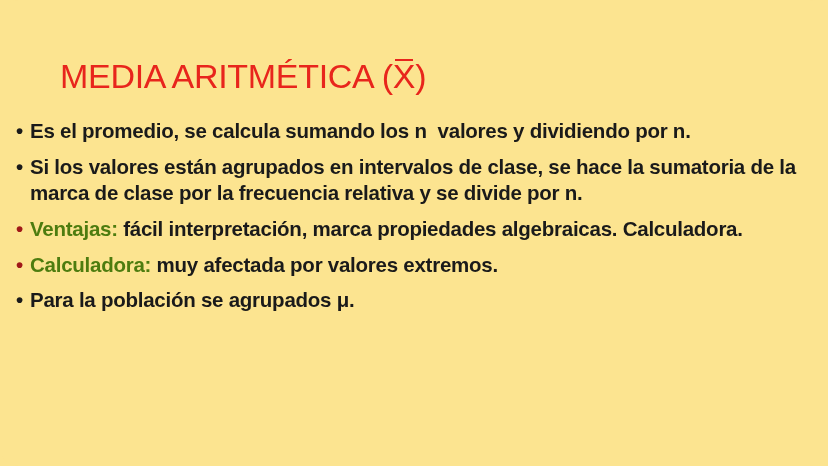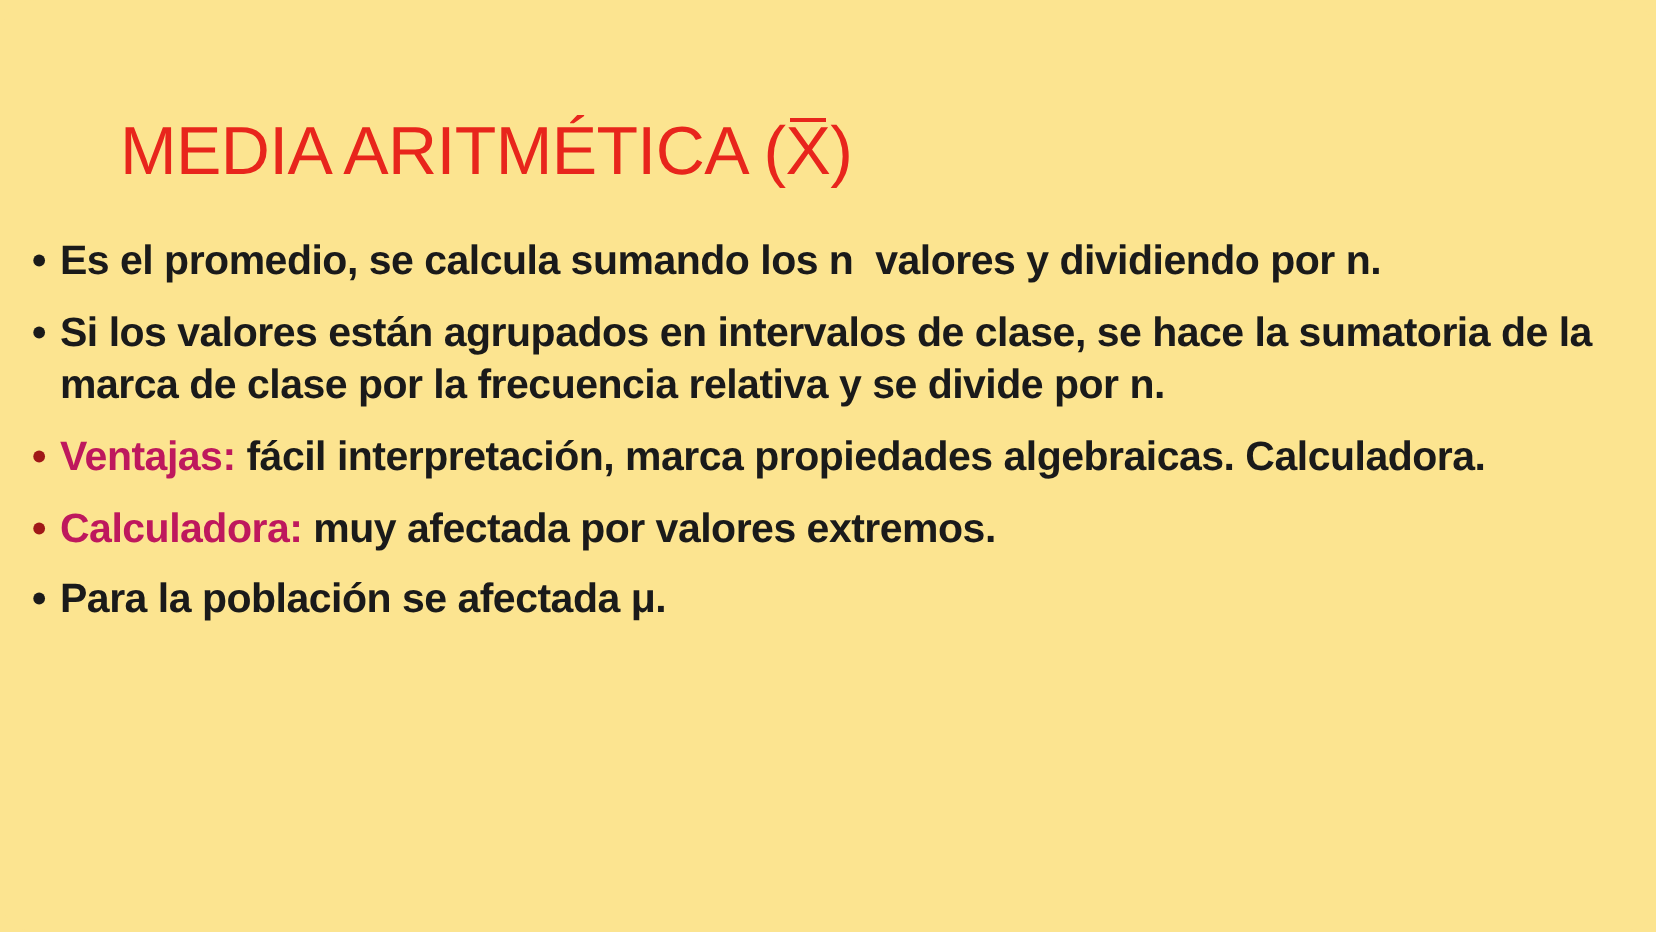--- a/index.html
+++ b/index.html
@@ -77,21 +77,21 @@
   .bullet .marker {
     position: absolute;
     left: 0;
     top: 0;
     font-size: 20.5px;
     line-height: 1.30;
     color: #1a1a1a;
   }
   .bullet.red-lead .marker { color: #a01818; }
   .lead {
-    color: #be185d;
+    color: #4d7c0f;
     font-weight: bold;
   }
   .bullet-text {
     display: inline;
     white-space: pre-wrap;
   }
 </style>
 </head>
 <body>
 
@@ -116,17 +116,17 @@
     <div class="bullet red-lead">
       <span class="marker">•</span><span class="lead">Ventajas:</span><span class="bullet-text"> fácil interpretación, marca propiedades algebraicas. Calculadora.</span>
     </div>
 
     <div class="bullet red-lead">
       <span class="marker">•</span><span class="lead">Calculadora:</span><span class="bullet-text"> muy afectada por valores extremos.</span>
     </div>
 
     <div class="bullet">
       <span class="marker">•</span>
-      <span class="bullet-text">Para la población se afectada μ.</span>
+      <span class="bullet-text">Para la población se agrupados μ.</span>
     </div>
 
   </div>
 </div>
 
 </body></html>

